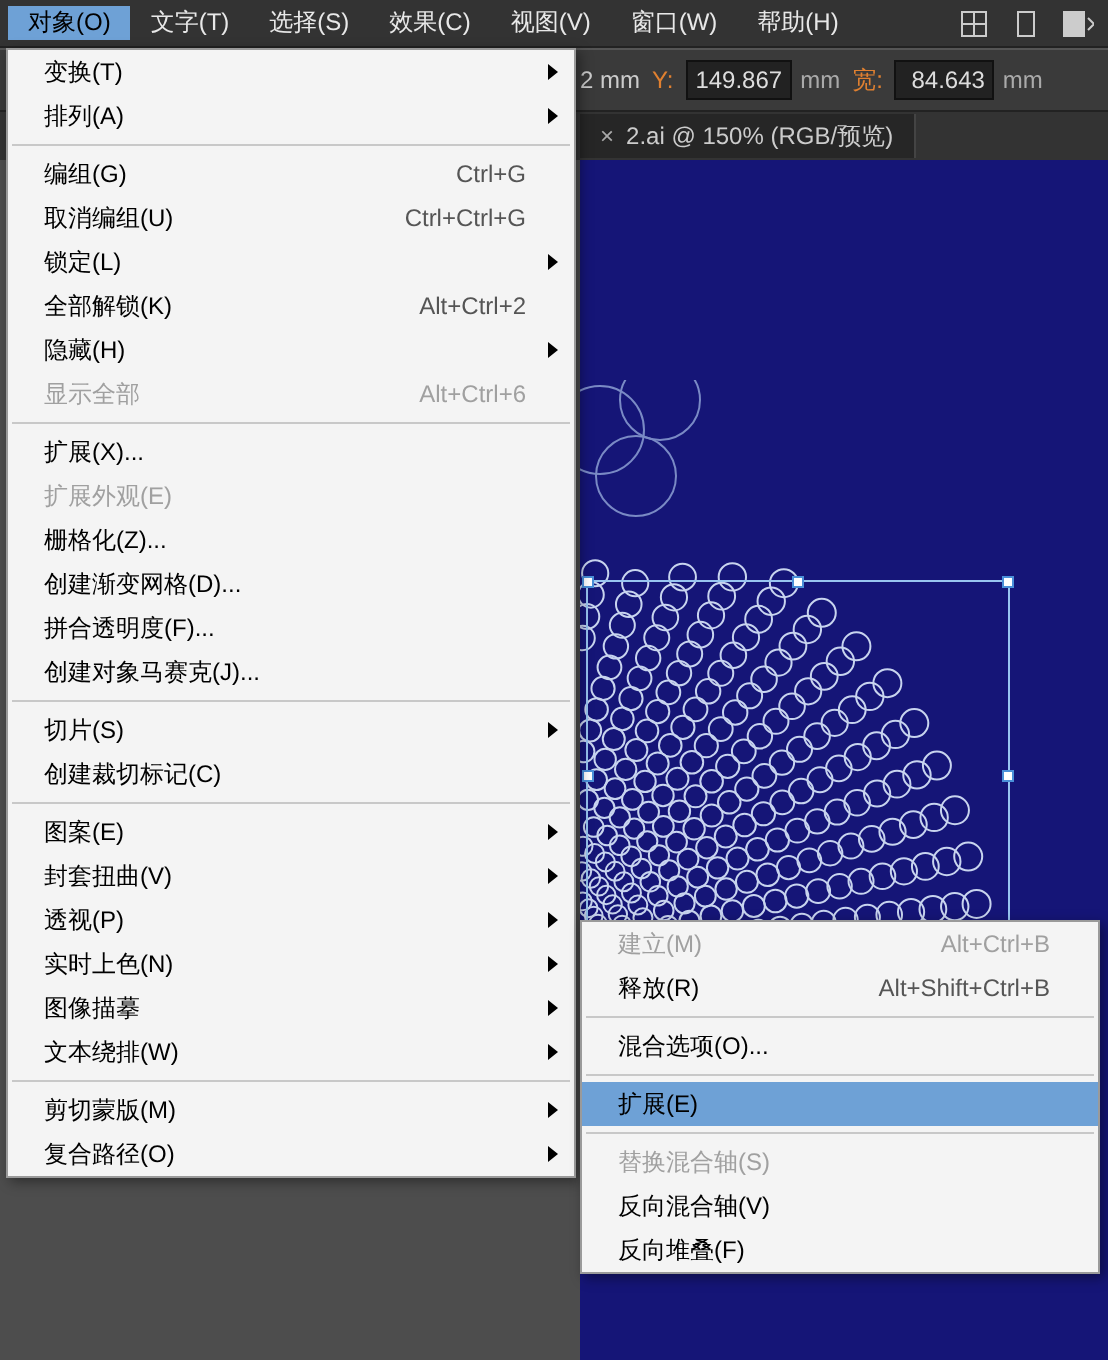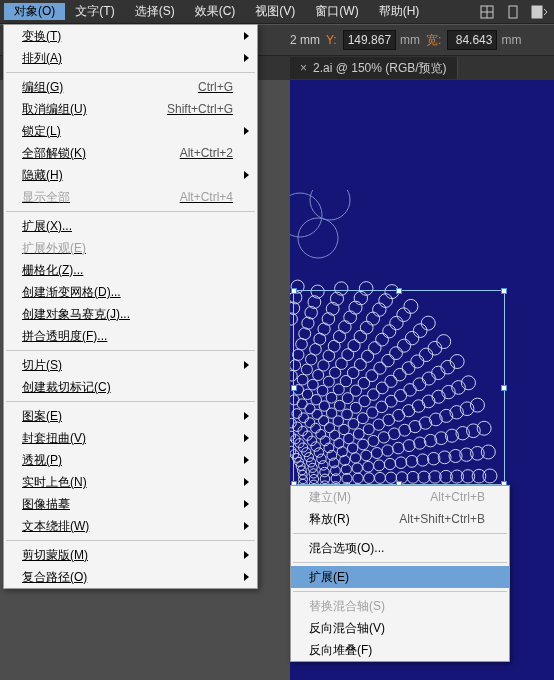--- a/index.html
+++ b/index.html
@@ -16,22 +16,22 @@
 .tabstrip{height:24px;background:#333;display:flex;align-items:center;padding-left:290px;color:#ccc;}
 .tab{background:#262626;height:22px;display:flex;align-items:center;padding:0 10px;border-right:1px solid #444;gap:6px;}
 .tab .x{color:#aaa;}
 .canvas{position:absolute;left:290px;top:80px;right:0;bottom:0;background:#151577;overflow:hidden;}
 .selbox{position:absolute;left:3px;top:210px;width:212px;height:195px;border:1px solid #98c5f0;}
 .selbox .h{position:absolute;width:6px;height:6px;background:#fff;border:1px solid #4a90d9;}
 .selbox .h1{left:-3px;top:-3px;}.selbox .h2{left:50%;top:-3px;margin-left:-3px;}.selbox .h3{right:-3px;top:-3px;}
 .selbox .h4{left:-3px;top:50%;margin-top:-3px;}.selbox .h5{right:-3px;top:50%;margin-top:-3px;}
 .selbox .h6{left:-3px;bottom:-3px;}.selbox .h7{left:50%;bottom:-3px;margin-left:-3px;}.selbox .h8{right:-3px;bottom:-3px;}
 .menu{position:absolute;background:#f4f4f4;border:1px solid #9a9a9a;box-shadow:2px 2px 6px rgba(0,0,0,.4);}
-.menu1{left:3px;top:24px;width:255px;text-decoration:underline;}
-.menu2{left:290px;top:485px;width:220px;}
+.menu1{left:3px;top:24px;width:285px;}
+.menu2{left:290px;top:460px;width:260px;}
 .mi{height:22px;display:flex;align-items:center;padding:0 24px 0 18px;color:#000;position:relative;}
 .mi.dis{color:#a0a0a0;}
 .mi.hov{background:#6ea1d6;}
 .mi .sc{margin-left:auto;color:#555;}
 .mi.dis .sc{color:#a0a0a0;}
 .mi .arr{position:absolute;right:8px;top:7px;width:0;height:0;border-top:4px solid transparent;border-bottom:4px solid transparent;border-left:5px solid #000;}
 .sep{height:1px;background:#c8c8c8;margin:3px 2px;}
 svg.cluster{position:absolute;left:0;top:110px;}
 .ticon svg{stroke:#ccc;fill:none;}
 </style>
@@ -336,56 +336,56 @@
       <span>排列(A)</span>
       <span class="arr"></span>
     </div>
     <div class="sep"></div>
     <div class="mi">
       <span>编组(G)</span>
       <span class="sc">Ctrl+G</span>
     </div>
     <div class="mi">
       <span>取消编组(U)</span>
-      <span class="sc">Shift+Ctrl+G</span>
+      <span class="sc">Ctrl+Ctrl+G</span>
     </div>
     <div class="mi">
       <span>锁定(L)</span>
       <span class="arr"></span>
     </div>
     <div class="mi">
       <span>全部解锁(K)</span>
       <span class="sc">Alt+Ctrl+2</span>
     </div>
     <div class="mi">
       <span>隐藏(H)</span>
       <span class="arr"></span>
     </div>
     <div class="mi dis">
       <span>显示全部</span>
-      <span class="sc">Alt+Ctrl+4</span>
+      <span class="sc">Alt+Ctrl+6</span>
     </div>
     <div class="sep"></div>
     <div class="mi">
       <span>扩展(X)...</span>
     </div>
     <div class="mi dis">
       <span>扩展外观(E)</span>
     </div>
     <div class="mi">
       <span>栅格化(Z)...</span>
     </div>
     <div class="mi">
       <span>创建渐变网格(D)...</span>
     </div>
     <div class="mi">
+      <span>拼合透明度(F)...</span>
+    </div>
+    <div class="mi">
       <span>创建对象马赛克(J)...</span>
-    </div>
-    <div class="mi">
-      <span>拼合透明度(F)...</span>
     </div>
     <div class="sep"></div>
     <div class="mi">
       <span>切片(S)</span>
       <span class="arr"></span>
     </div>
     <div class="mi">
       <span>创建裁切标记(C)</span>
     </div>
     <div class="sep"></div>

